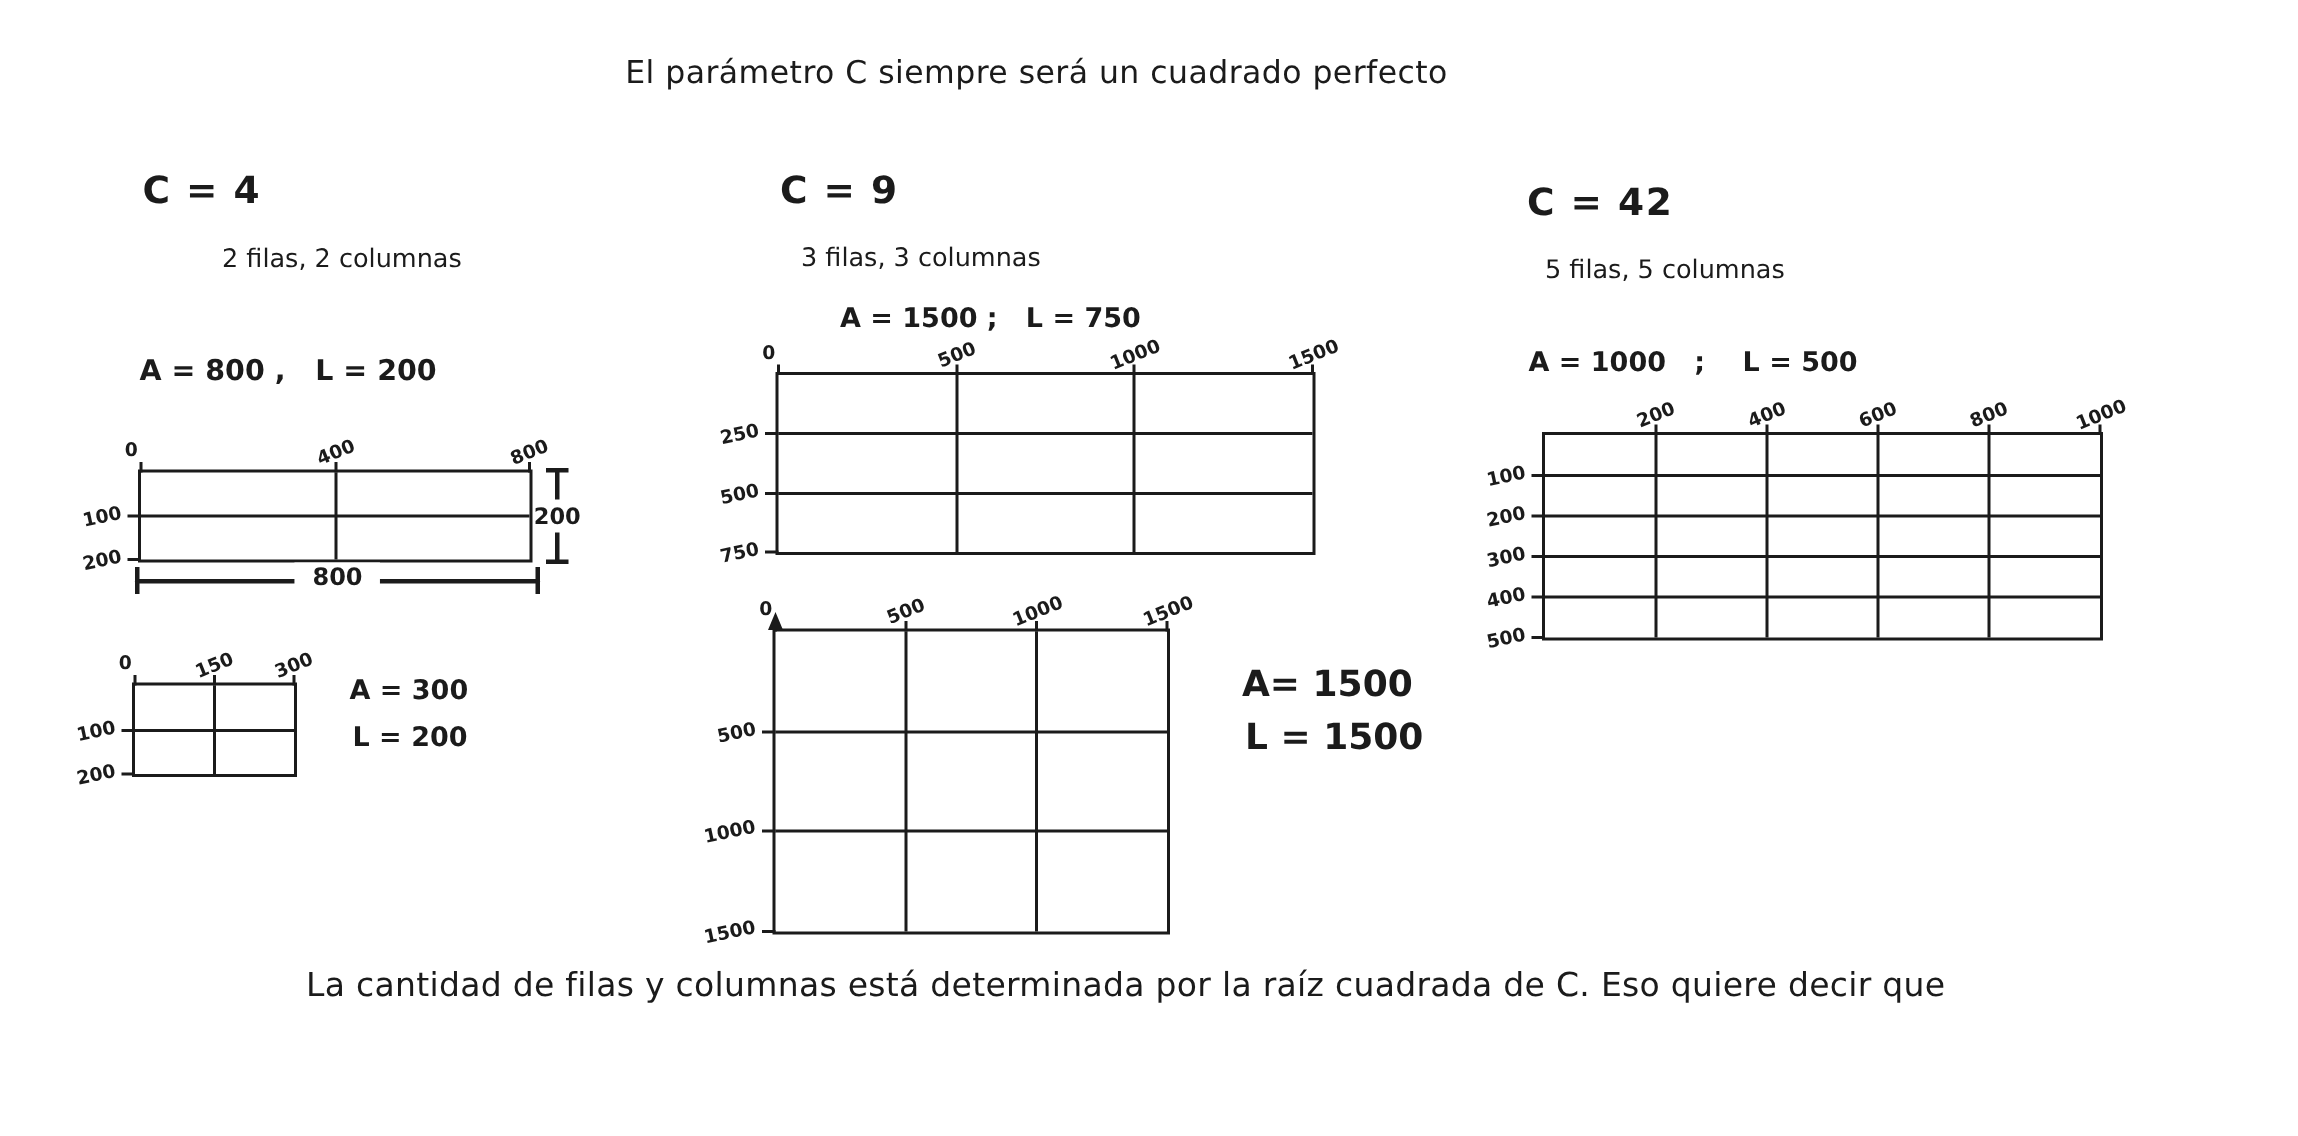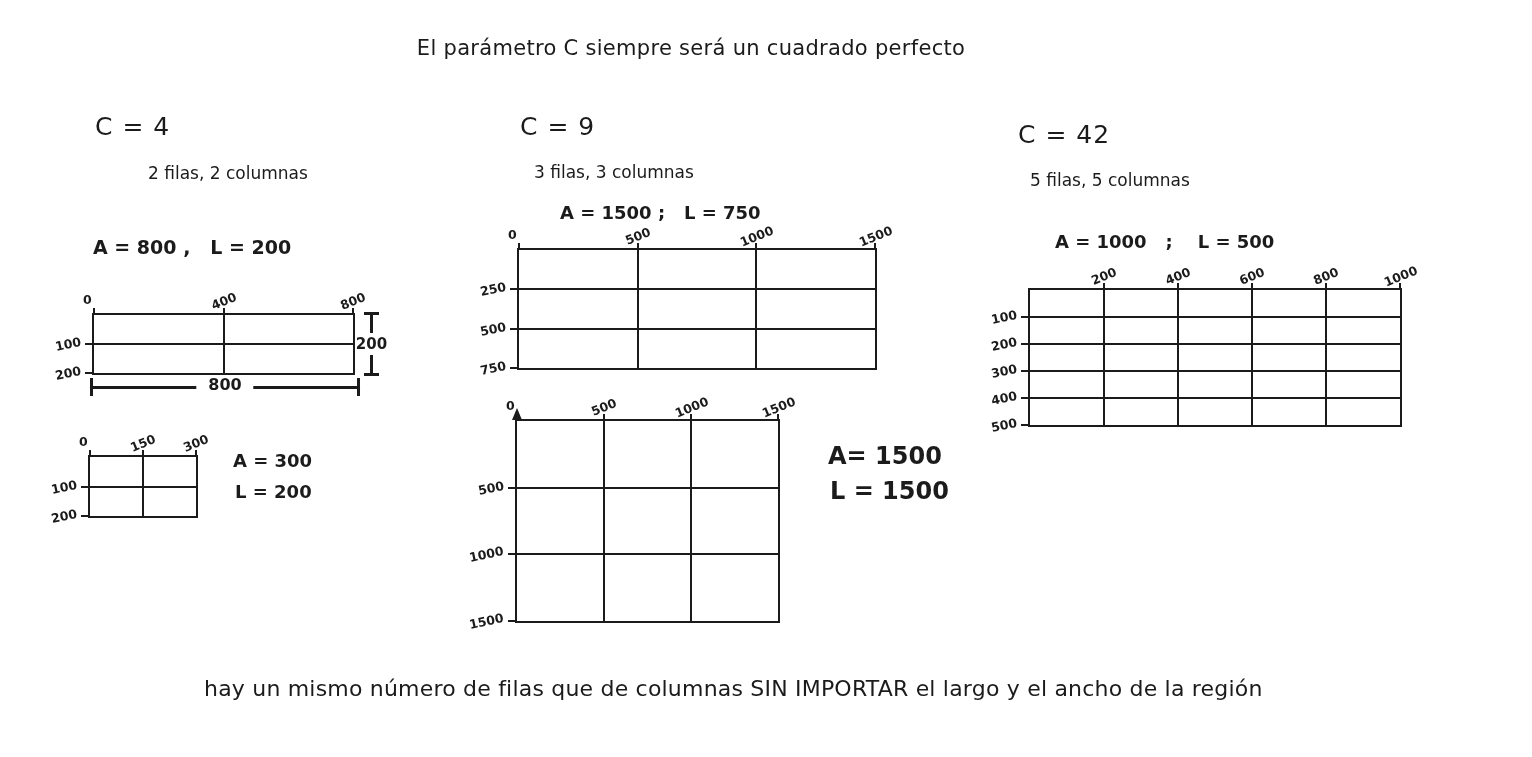--- a/index.html
+++ b/index.html
@@ -2,21 +2,21 @@
 <html><head>
 <meta charset="utf-8">
 <style>
   html,body{margin:0;padding:0;background:#ffffff;}
   #canvas{
     position:relative;width:1512px;height:757px;background:#ffffff;overflow:hidden;
     font-family:"DejaVu Sans","Liberation Sans",sans-serif;color:#1b1b1b;
   }
   .abs{position:absolute;white-space:pre;}
   .title{font-size:21px;letter-spacing:.3px;text-align:center;}
-  .heading{font-size:25px;letter-spacing:1px;}
+  .heading{font-size:25px;letter-spacing:1px;font-weight:bold;}
   .subtitle{font-size:17px;}
   .formula{font-size:19px;font-weight:bold;}
   .sidetext{font-size:24px;font-weight:bold;}
   .footer{font-size:22px;letter-spacing:.2px;}
 
   
   .hgrid{position:absolute;border:2px solid #1b1b1b;box-sizing:border-box;}
   .gl{position:absolute;background:#1b1b1b;}
   .gl.v{top:0;bottom:0;width:2px;}
   .gl.h{left:0;right:0;height:2px;}
@@ -146,21 +146,21 @@
       <div class="tick ym" style="top: calc(100% - 1px);"></div>
       <div class="lab yl" style="top: 100%;">1500</div>
       <div class="arrow-up"></div>
     </div>
 
   <div class="abs sidetext" style="left:828px;top:442px;">A= 1500</div>
   <div class="abs sidetext" style="left:830px;top:477px;">L = 1500</div>
 
   <div class="abs heading" style="left:1018px;top:120px;">C = 42</div>
   <div class="abs subtitle" style="left:1030px;top:170px;">5 filas, 5 columnas</div>
-  <div class="abs formula" style="left:1019px;top:231px;font-size:18px;margin-left:36px;">A = 1000   ;    L = 500</div>
+  <div class="abs formula" style="left:1019px;top:231px;font-size:18px;">A = 1000   ;    L = 500</div>
 
   <div class="hgrid" style="left:1028px;top:288px;width:374px;height:139px;">
       <div class="gl v" style="left: calc(20% - 1px);"></div>
       <div class="gl v" style="left: calc(40% - 1px);"></div>
       <div class="gl v" style="left: calc(60% - 1px);"></div>
       <div class="gl v" style="left: calc(80% - 1px);"></div>
       <div class="gl h" style="top: calc(20% - 1px);"></div>
       <div class="gl h" style="top: calc(40% - 1px);"></div>
       <div class="gl h" style="top: calc(60% - 1px);"></div>
       <div class="gl h" style="top: calc(80% - 1px);"></div>
@@ -179,15 +179,15 @@
       <div class="tick ym" style="top: calc(40% - 1px);"></div>
       <div class="lab yl" style="top: 40%;">200</div>
       <div class="tick ym" style="top: calc(60% - 1px);"></div>
       <div class="lab yl" style="top: 60%;">300</div>
       <div class="tick ym" style="top: calc(80% - 1px);"></div>
       <div class="lab yl" style="top: 80%;">400</div>
       <div class="tick ym" style="top: calc(100% - 1px);"></div>
       <div class="lab yl" style="top: 100%;">500</div>
     </div>
 
-  <div class="abs footer" style="left:204px;top:676px;">hay un mismo número de filas que de columnas SIN IMPORTAR el largo y el ancho de la región</div>
+  <div class="abs footer" style="left:204px;top:645px;">La cantidad de filas y columnas está determinada por la raíz cuadrada de C. Eso quiere decir que</div>
 
 </div>
 
 </body></html>

